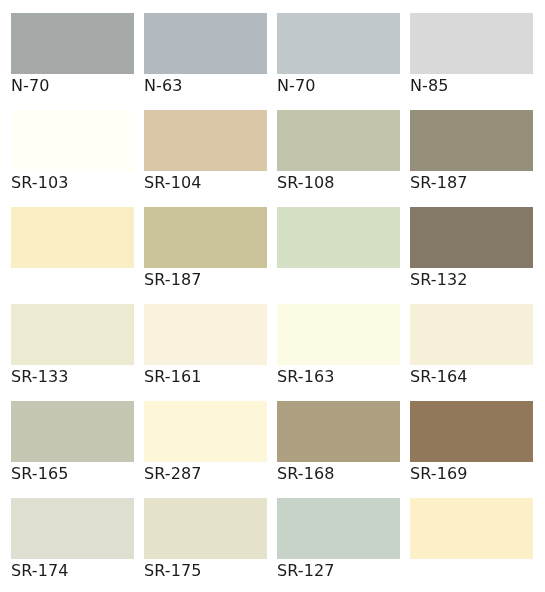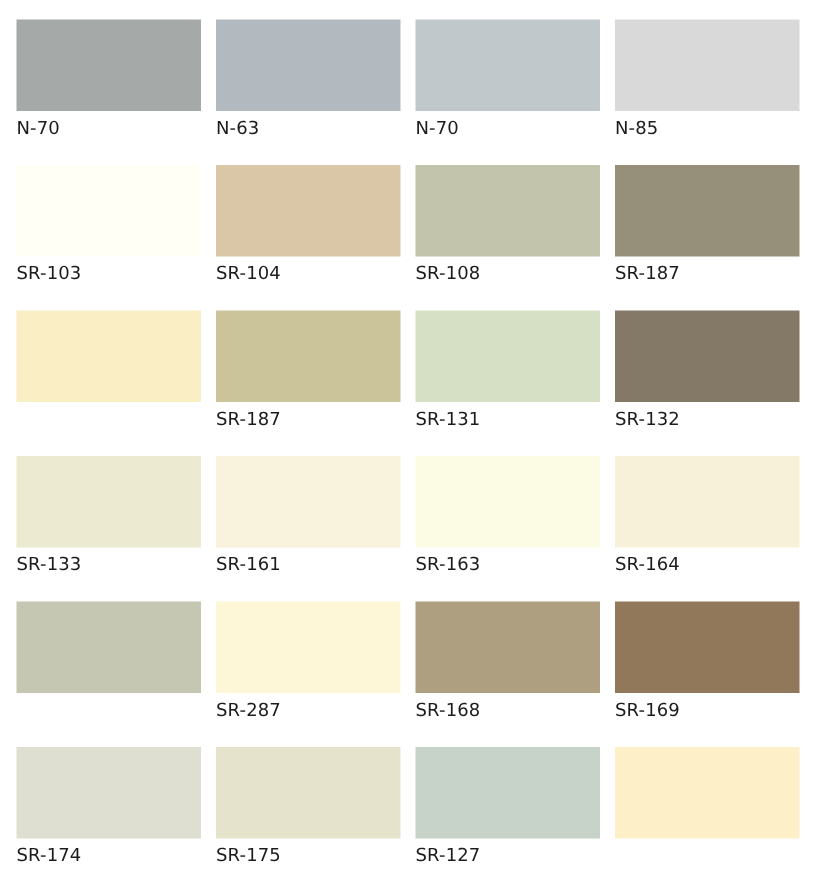--- a/index.html
+++ b/index.html
@@ -34,21 +34,21 @@
   .swatch-chip {
     width: 123px;
     height: 61px;
     display: block;
     line-height: 0;
     font-size: 0;
   }
   .swatch-label {
     display: block;
     margin-top: 4px;
-    font-size: 12px;
+    font-size: 16px;
     line-height: 15px;
     color: #1c1c1c;
     letter-spacing: 0.1px;
     white-space: nowrap;
     font-family: "DejaVu Sans", "Liberation Sans", sans-serif;
   }
 </style>
 </head>
 <body style="background-color: rgb(255, 255, 255);">
 
@@ -87,21 +87,20 @@
     </div>
     <div class="swatch-cell">
       <span class="swatch-chip" style="background-color: rgb(250, 238, 196);"></span>
     </div>
     <div class="swatch-cell">
       <span class="swatch-chip" style="background-color: rgb(203, 196, 154);"></span>
       <span class="swatch-label">SR-187</span>
     </div>
     <div class="swatch-cell">
       <span class="swatch-chip" style="background-color: rgb(213, 224, 197);"></span>
-      <span class="swatch-label">SR-131</span>
     </div>
     <div class="swatch-cell">
       <span class="swatch-chip" style="background-color: rgb(132, 121, 103);"></span>
       <span class="swatch-label">SR-132</span>
     </div>
     <div class="swatch-cell">
       <span class="swatch-chip" style="background-color: rgb(236, 234, 208);"></span>
       <span class="swatch-label">SR-133</span>
     </div>
     <div class="swatch-cell">
@@ -111,20 +110,21 @@
     <div class="swatch-cell">
       <span class="swatch-chip" style="background-color: rgb(252, 251, 228);"></span>
       <span class="swatch-label">SR-163</span>
     </div>
     <div class="swatch-cell">
       <span class="swatch-chip" style="background-color: rgb(247, 241, 218);"></span>
       <span class="swatch-label">SR-164</span>
     </div>
     <div class="swatch-cell">
       <span class="swatch-chip" style="background-color: rgb(198, 199, 178);"></span>
+      <span class="swatch-label">SR-165</span>
     </div>
     <div class="swatch-cell">
       <span class="swatch-chip" style="background-color: rgb(253, 247, 215);"></span>
       <span class="swatch-label">SR-287</span>
     </div>
     <div class="swatch-cell">
       <span class="swatch-chip" style="background-color: rgb(173, 159, 128);"></span>
       <span class="swatch-label">SR-168</span>
     </div>
     <div class="swatch-cell">

